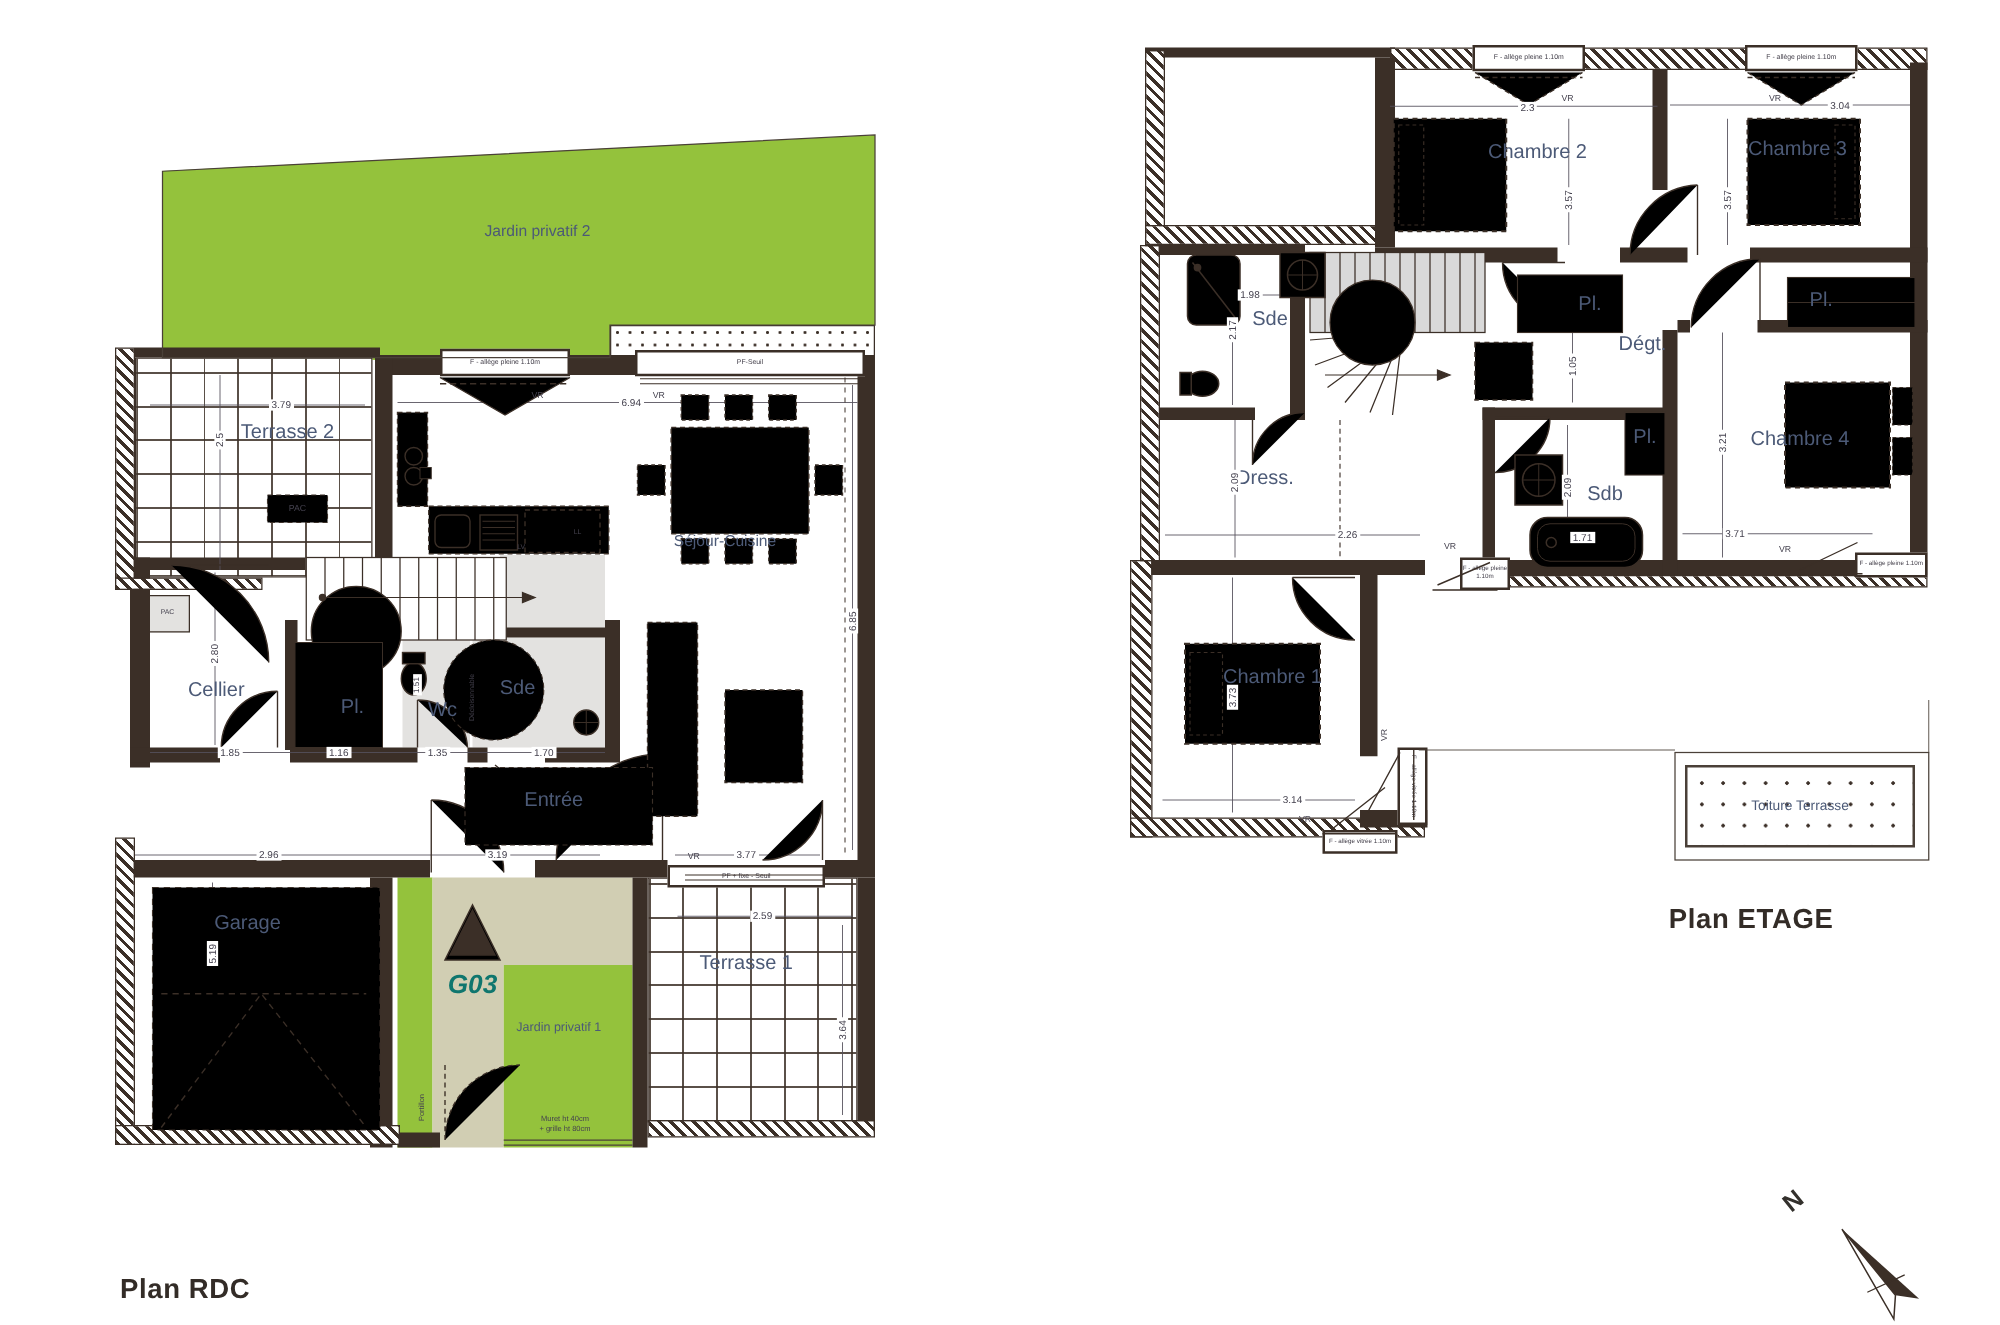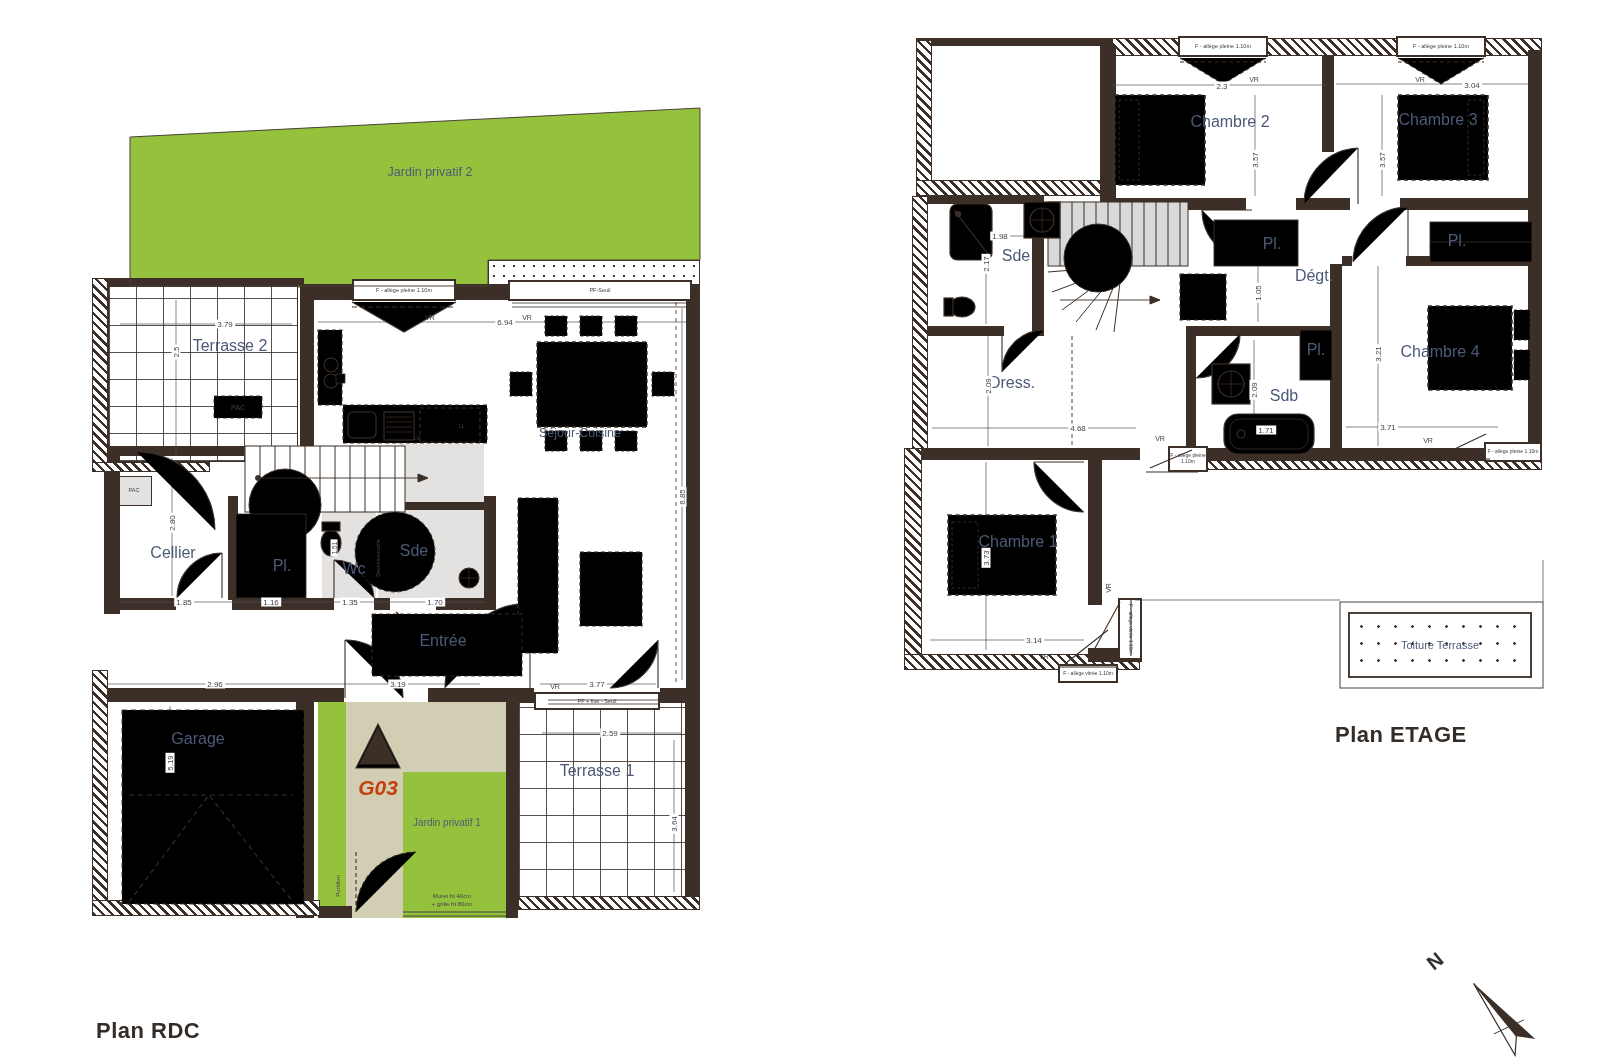--- a/index.html
+++ b/index.html
@@ -15,21 +15,21 @@
 .gray{position:absolute;background:#e3e2e0}
 .wb{position:absolute;background:#fff;border:2px solid #3b2f27;display:flex;align-items:center;justify-content:center;font-size:5.5px;color:#3f3b46;text-align:center;line-height:1.15;overflow:hidden}
 .wbv{writing-mode:vertical-rl}
 .L{position:absolute;transform:translate(-50%,-50%);white-space:nowrap;color:#4c5a77;font-size:12.5px}
 .S{font-size:16px}
 .D{position:absolute;transform:translate(-50%,-50%);white-space:nowrap;color:#45424f;font-size:8px;background:#fff;padding:0 2px}
 .V{position:absolute;transform:translate(-50%,-50%) rotate(-90deg);white-space:nowrap;color:#45424f;font-size:8px;background:#fff;padding:0 2px}
 .T{position:absolute;transform:translate(-50%,-50%);white-space:nowrap;color:#45424f;font-size:7px}
 .VT{position:absolute;transform:translate(-50%,-50%) rotate(-90deg);white-space:nowrap;color:#45424f;font-size:6px}
 .H{position:absolute;color:#332c27;font-weight:bold;font-size:22px;letter-spacing:.5px}
-.G{position:absolute;transform:translate(-50%,-50%);color:#c2410c;font-size:21px;font-weight:bold;font-style:italic}
+.G{position:absolute;transform:translate(-50%,-50%);color:#0f766e;font-size:21px;font-weight:bold;font-style:italic}
 .N{position:absolute;color:#33302c;font-weight:bold;font-size:20px;transform:rotate(-39deg)}
 #lines{position:absolute;left:0;top:0;pointer-events:none}
 </style>
 </head>
 <body>
 
 <div id="stage">
 
   <div class="green" style="left:130px;top:108px;width:570px;height:152px;clip-path:polygon(0 19%,100% 0,100% 100%,0 100%)"></div>
   <div class="green" style="left:130px;top:260px;width:358px;height:28px"></div>
@@ -271,21 +271,21 @@
       <path d="M1543,560 V602 M1135,600 H1340" stroke-width="0.7"></path>
     </g>
 
     <g transform="translate(1500,1016) rotate(-39)">
       <polygon points="0,-42 13,40 0,26" fill="#3b2f27"></polygon>
       <polygon points="0,-42 -13,40 0,26" fill="#fff" stroke="#3b2f27" stroke-width="1.2"></polygon>
       <path d="M-16,10 L16,18" stroke="#3b2f27" stroke-width="1"></path>
     </g>
   </svg>
 
-  <div class="L" style="left:430px;top:172px">Jardin privatif 2</div>
+  <div class="L" style="left:430px;top:185px">Jardin privatif 2</div>
   <div class="L S" style="left:230px;top:346px">Terrasse 2</div>
   <div class="D" style="left:225px;top:324px">3.79</div>
   <div class="V" style="left:176px;top:352px">2.5</div>
   <div class="T" style="left:238px;top:407px">PAC</div>
   <div class="T" style="left:430px;top:317px">VR</div>
   <div class="T" style="left:527px;top:317px">VR</div>
   <div class="D" style="left:505px;top:322px">6.94</div>
   <div class="L" style="left:580px;top:433px">Séjour-Cuisine</div>
   <div class="T" style="left:417px;top:438px;font-size:5.5px">LV</div>
   <div class="T" style="left:462px;top:426px;font-size:5.5px">LL</div>
@@ -335,21 +335,21 @@
   <div class="L S" style="left:1314px;top:276px">Dégt.</div>
   <div class="L S" style="left:1457px;top:241px">Pl.</div>
   <div class="L S" style="left:1440px;top:352px">Chambre 4</div>
   <div class="V" style="left:1378px;top:354px">3.21</div>
   <div class="L S" style="left:1316px;top:350px">Pl.</div>
   <div class="L S" style="left:1284px;top:396px">Sdb</div>
   <div class="V" style="left:1254px;top:390px">2.09</div>
   <div class="D" style="left:1266px;top:430px">1.71</div>
   <div class="L S" style="left:1012px;top:383px">Dress.</div>
   <div class="V" style="left:988px;top:386px">2.09</div>
-  <div class="D" style="left:1078px;top:428px">4.68</div>
+  <div class="D" style="left:1078px;top:428px">2.26</div>
   <div class="T" style="left:1160px;top:438px">VR</div>
   <div class="D" style="left:1388px;top:427px">3.71</div>
   <div class="T" style="left:1428px;top:440px">VR</div>
   <div class="L S" style="left:1018px;top:542px">Chambre 1</div>
   <div class="V" style="left:986px;top:558px">3.73</div>
   <div class="D" style="left:1034px;top:640px">3.14</div>
   <div class="VT" style="left:1108px;top:588px;font-size:7px">VR</div>
   <div class="T" style="left:1044px;top:656px">VR</div>
   <div class="L S" style="left:1440px;top:645px;font-size:11px">Toiture Terrasse</div>
   <div class="H" style="left:1335px;top:722px">Plan ETAGE</div>

